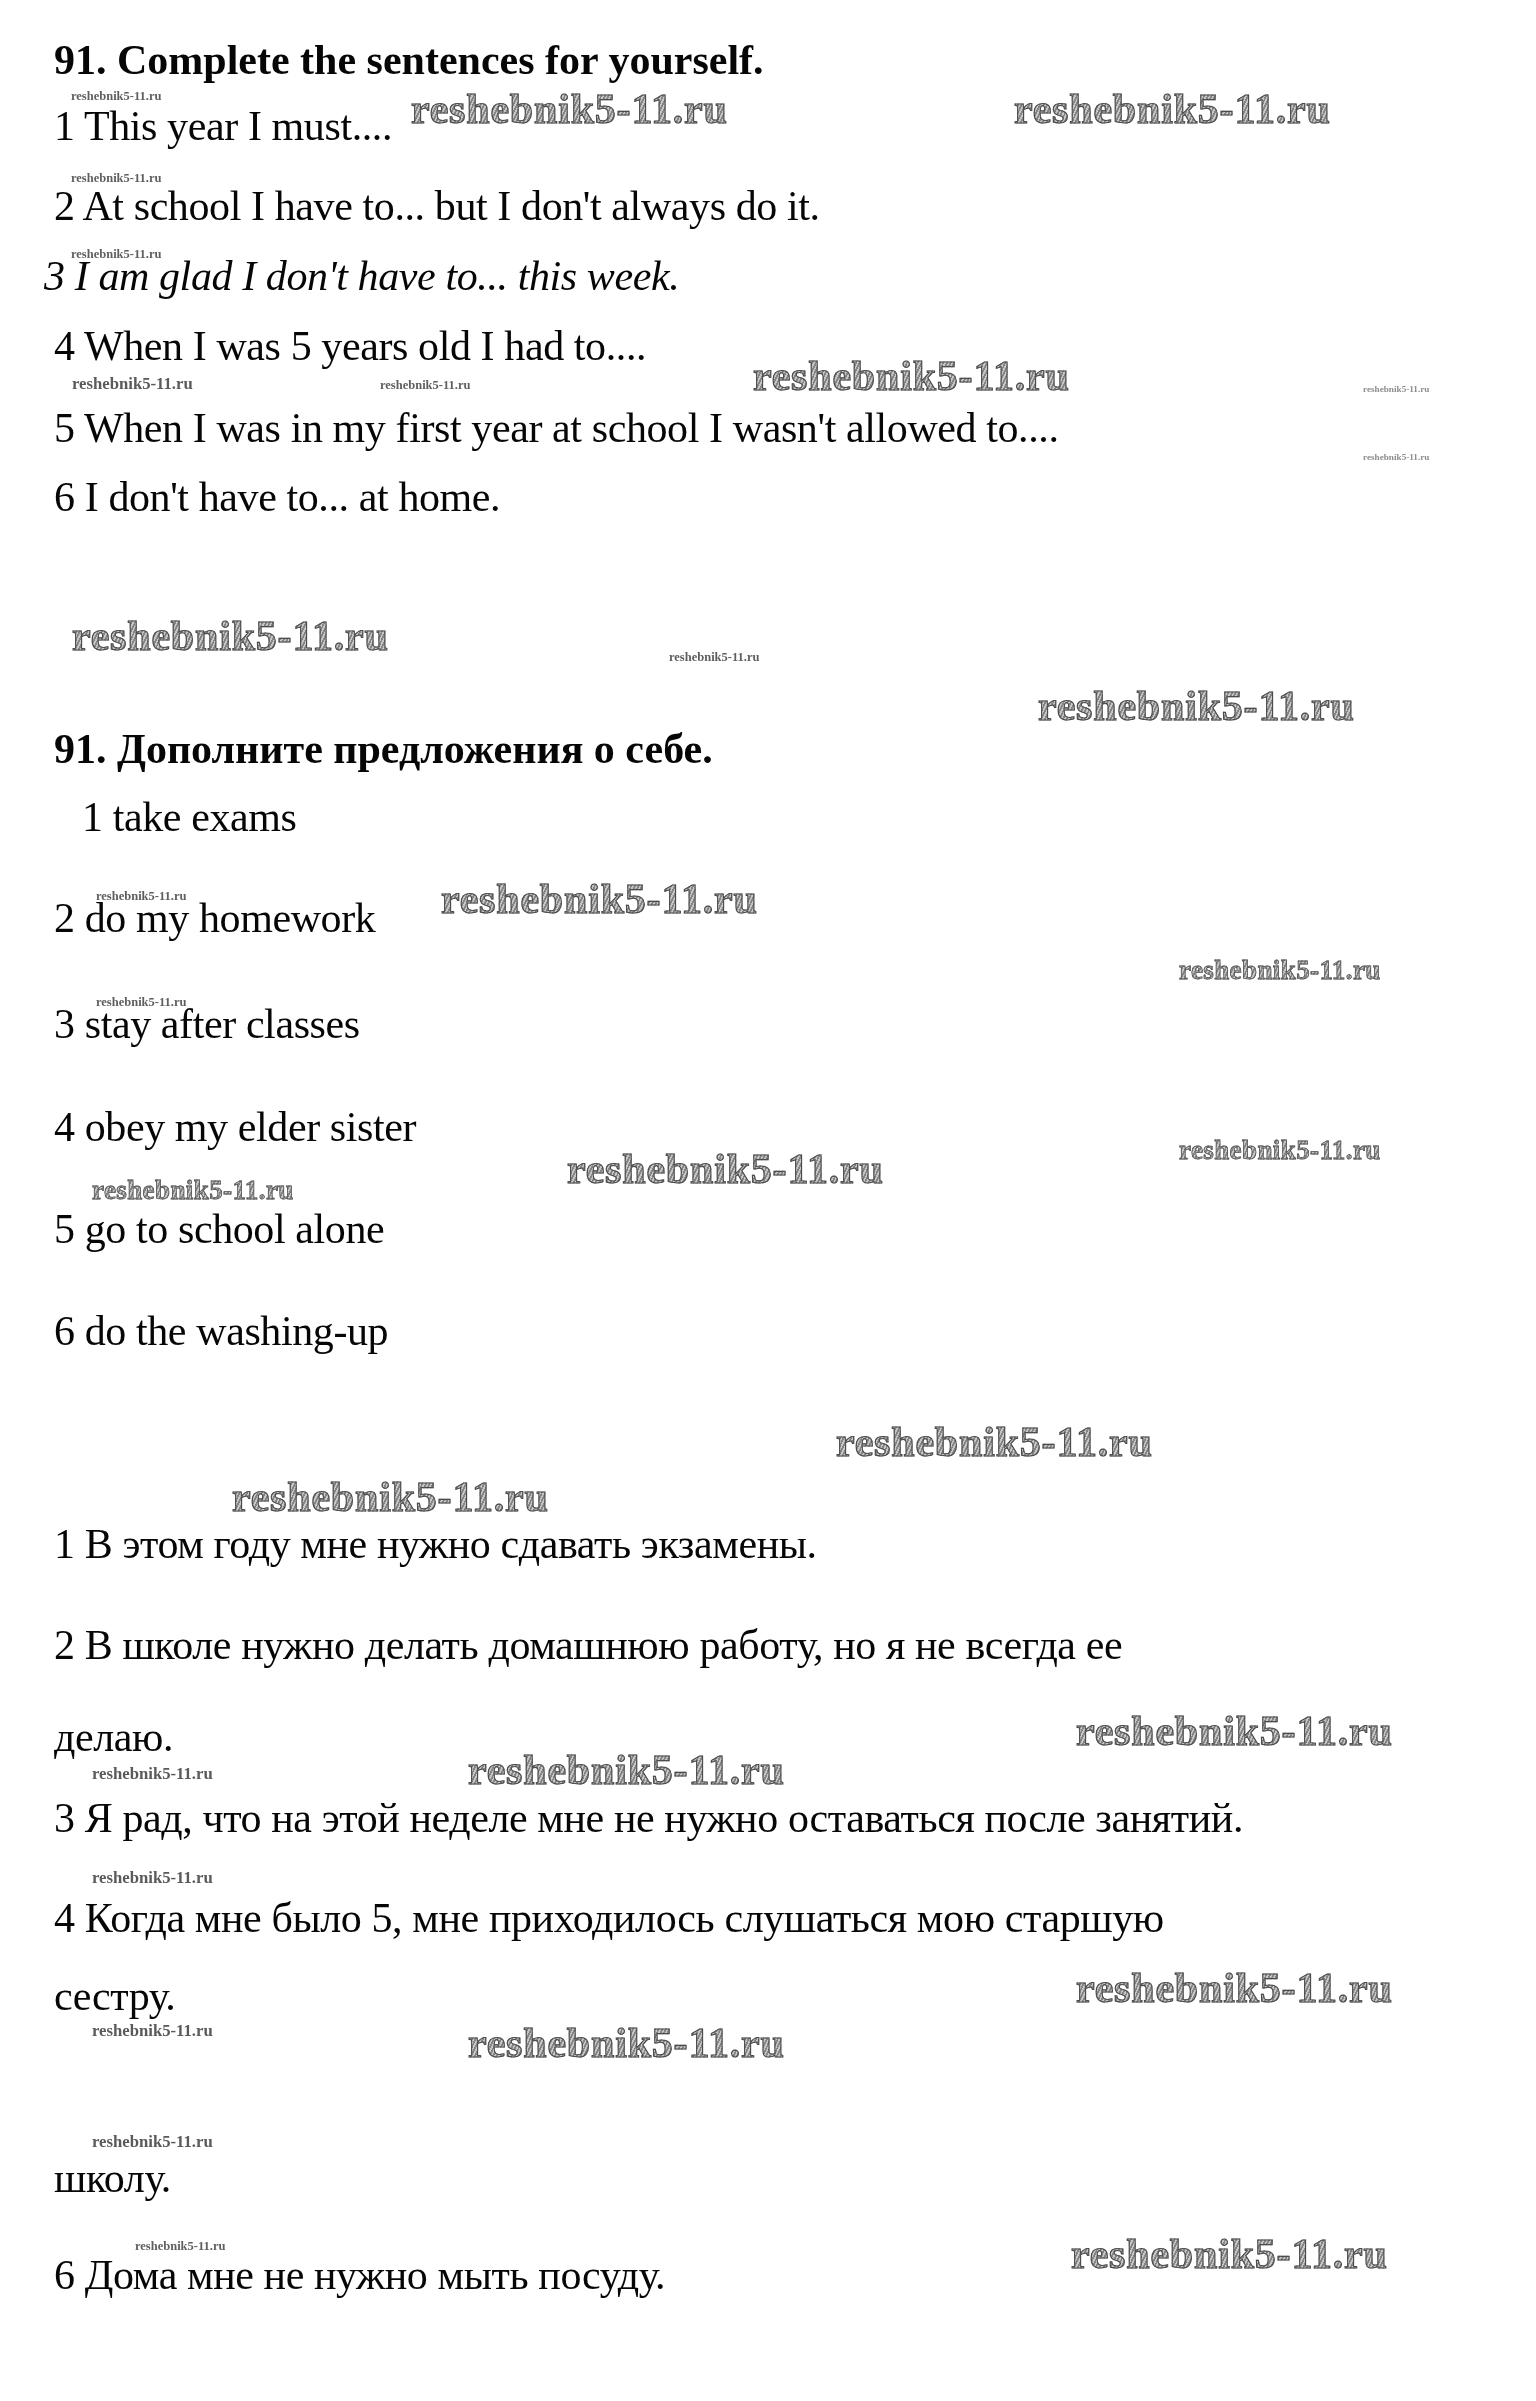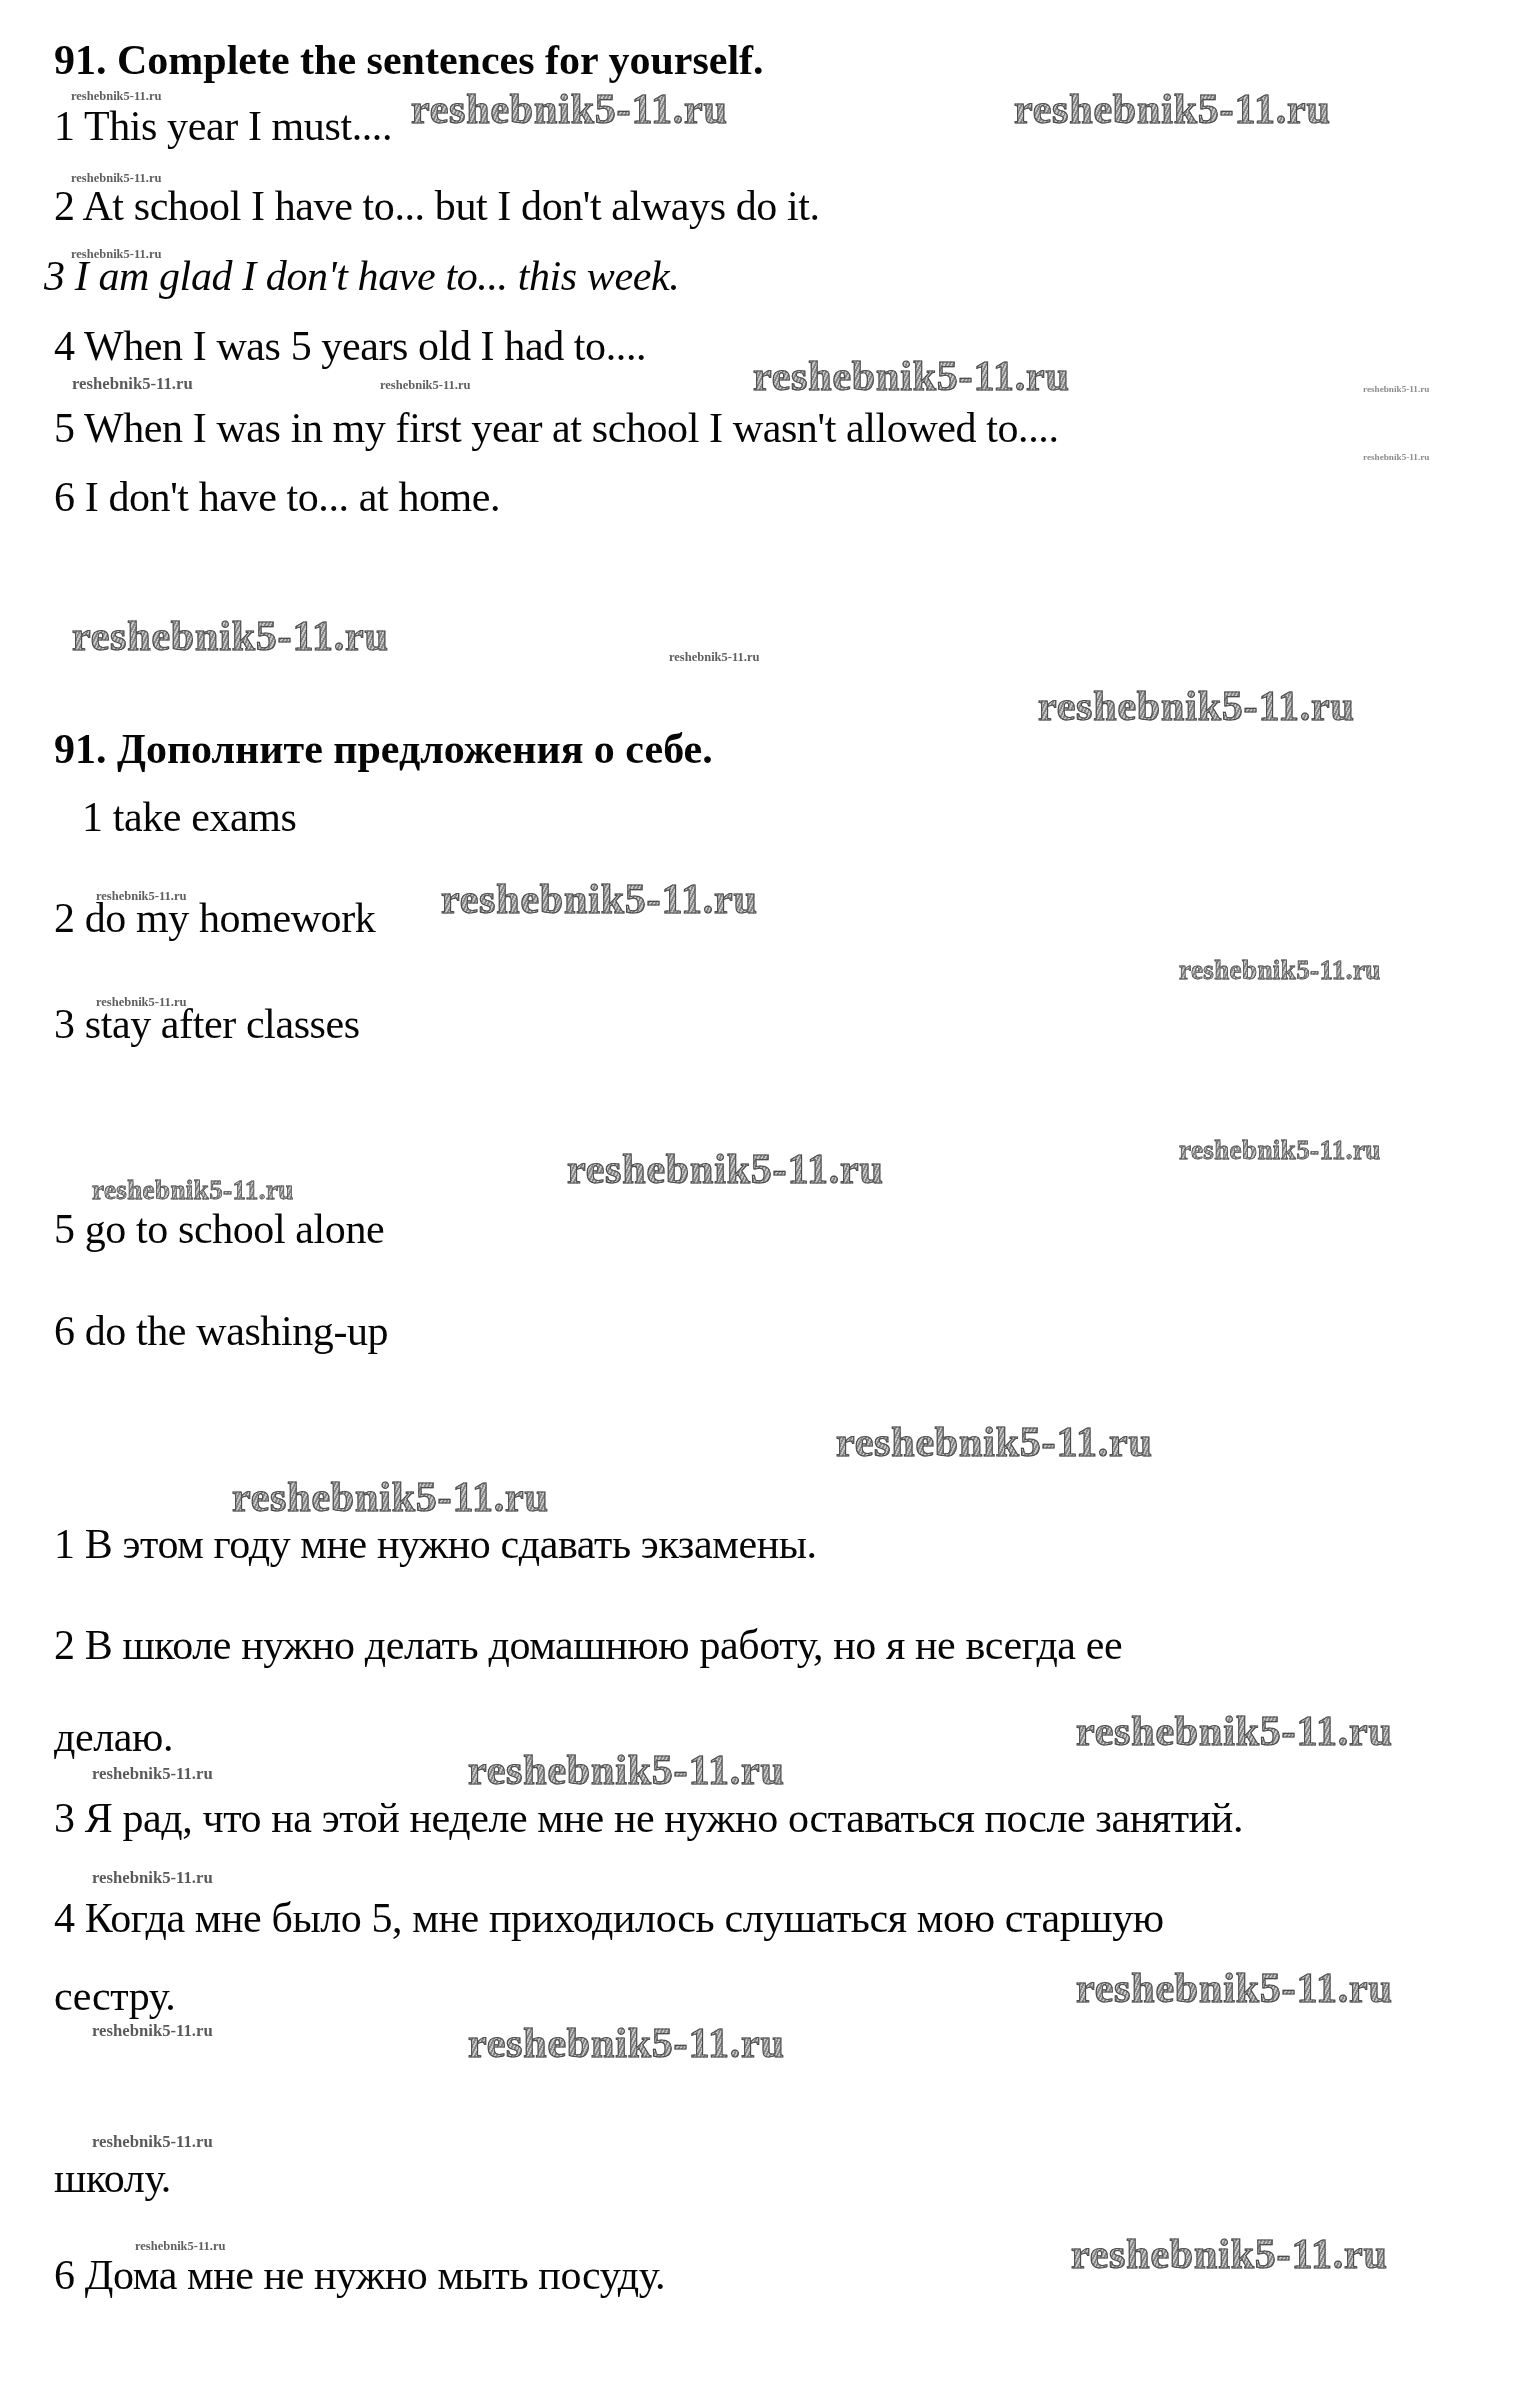--- a/index.html
+++ b/index.html
@@ -74,20 +74,21 @@
   <div class="line" style="left:54px;top:184px;">2 At school I have to... but I don't always do it.</div>
   <div class="line" style="left:44px;top:254px;font-style:italic;">3 I am glad I don't have to... this week.</div>
   <div class="line" style="left:54px;top:324px;">4 When I was 5 years old I had to....</div>
   <div class="line" style="left:54px;top:406px;">5 When I was in my first year at school I wasn't allowed to....</div>
   <div class="line" style="left:54px;top:475px;">6 I don't have to... at home.</div>
 
   <div class="line heading" style="left:54px;top:691px;margin-top:36px;">91. Дополните предложения о себе.</div>
   <div class="line" style="left:54px;top:795px;margin-left:28px;">1 take exams</div>
   <div class="line" style="left:54px;top:896px;">2 do my homework</div>
   <div class="line" style="left:54px;top:1002px;">3 stay after classes</div>
+  <div class="line" style="left:54px;top:1105px;">4 obey my elder sister</div>
   <div class="line" style="left:54px;top:1207px;">5 go to school alone</div>
   <div class="line" style="left:54px;top:1309px;text-align:right;">6 do the washing-up</div>
 
   <div class="line" style="left:54px;top:1522px;">1 В этом году мне нужно сдавать экзамены.</div>
   <div class="line" style="left:54px;top:1623px;">2 В школе нужно делать домашнюю работу, но я не всегда ее</div>
   <div class="line" style="left:54px;top:1715px;">делаю.</div>
   <div class="line" style="left:54px;top:1796px;">3 Я рад, что на этой неделе мне не нужно оставаться после занятий.</div>
   <div class="line" style="left:54px;top:1896px;">4 Когда мне было 5, мне приходилось слушаться мою старшую</div>
   <div class="line" style="left:54px;top:1974px;">сестру.</div>
   <div class="line" style="left:54px;top:2156px;">школу.</div>

